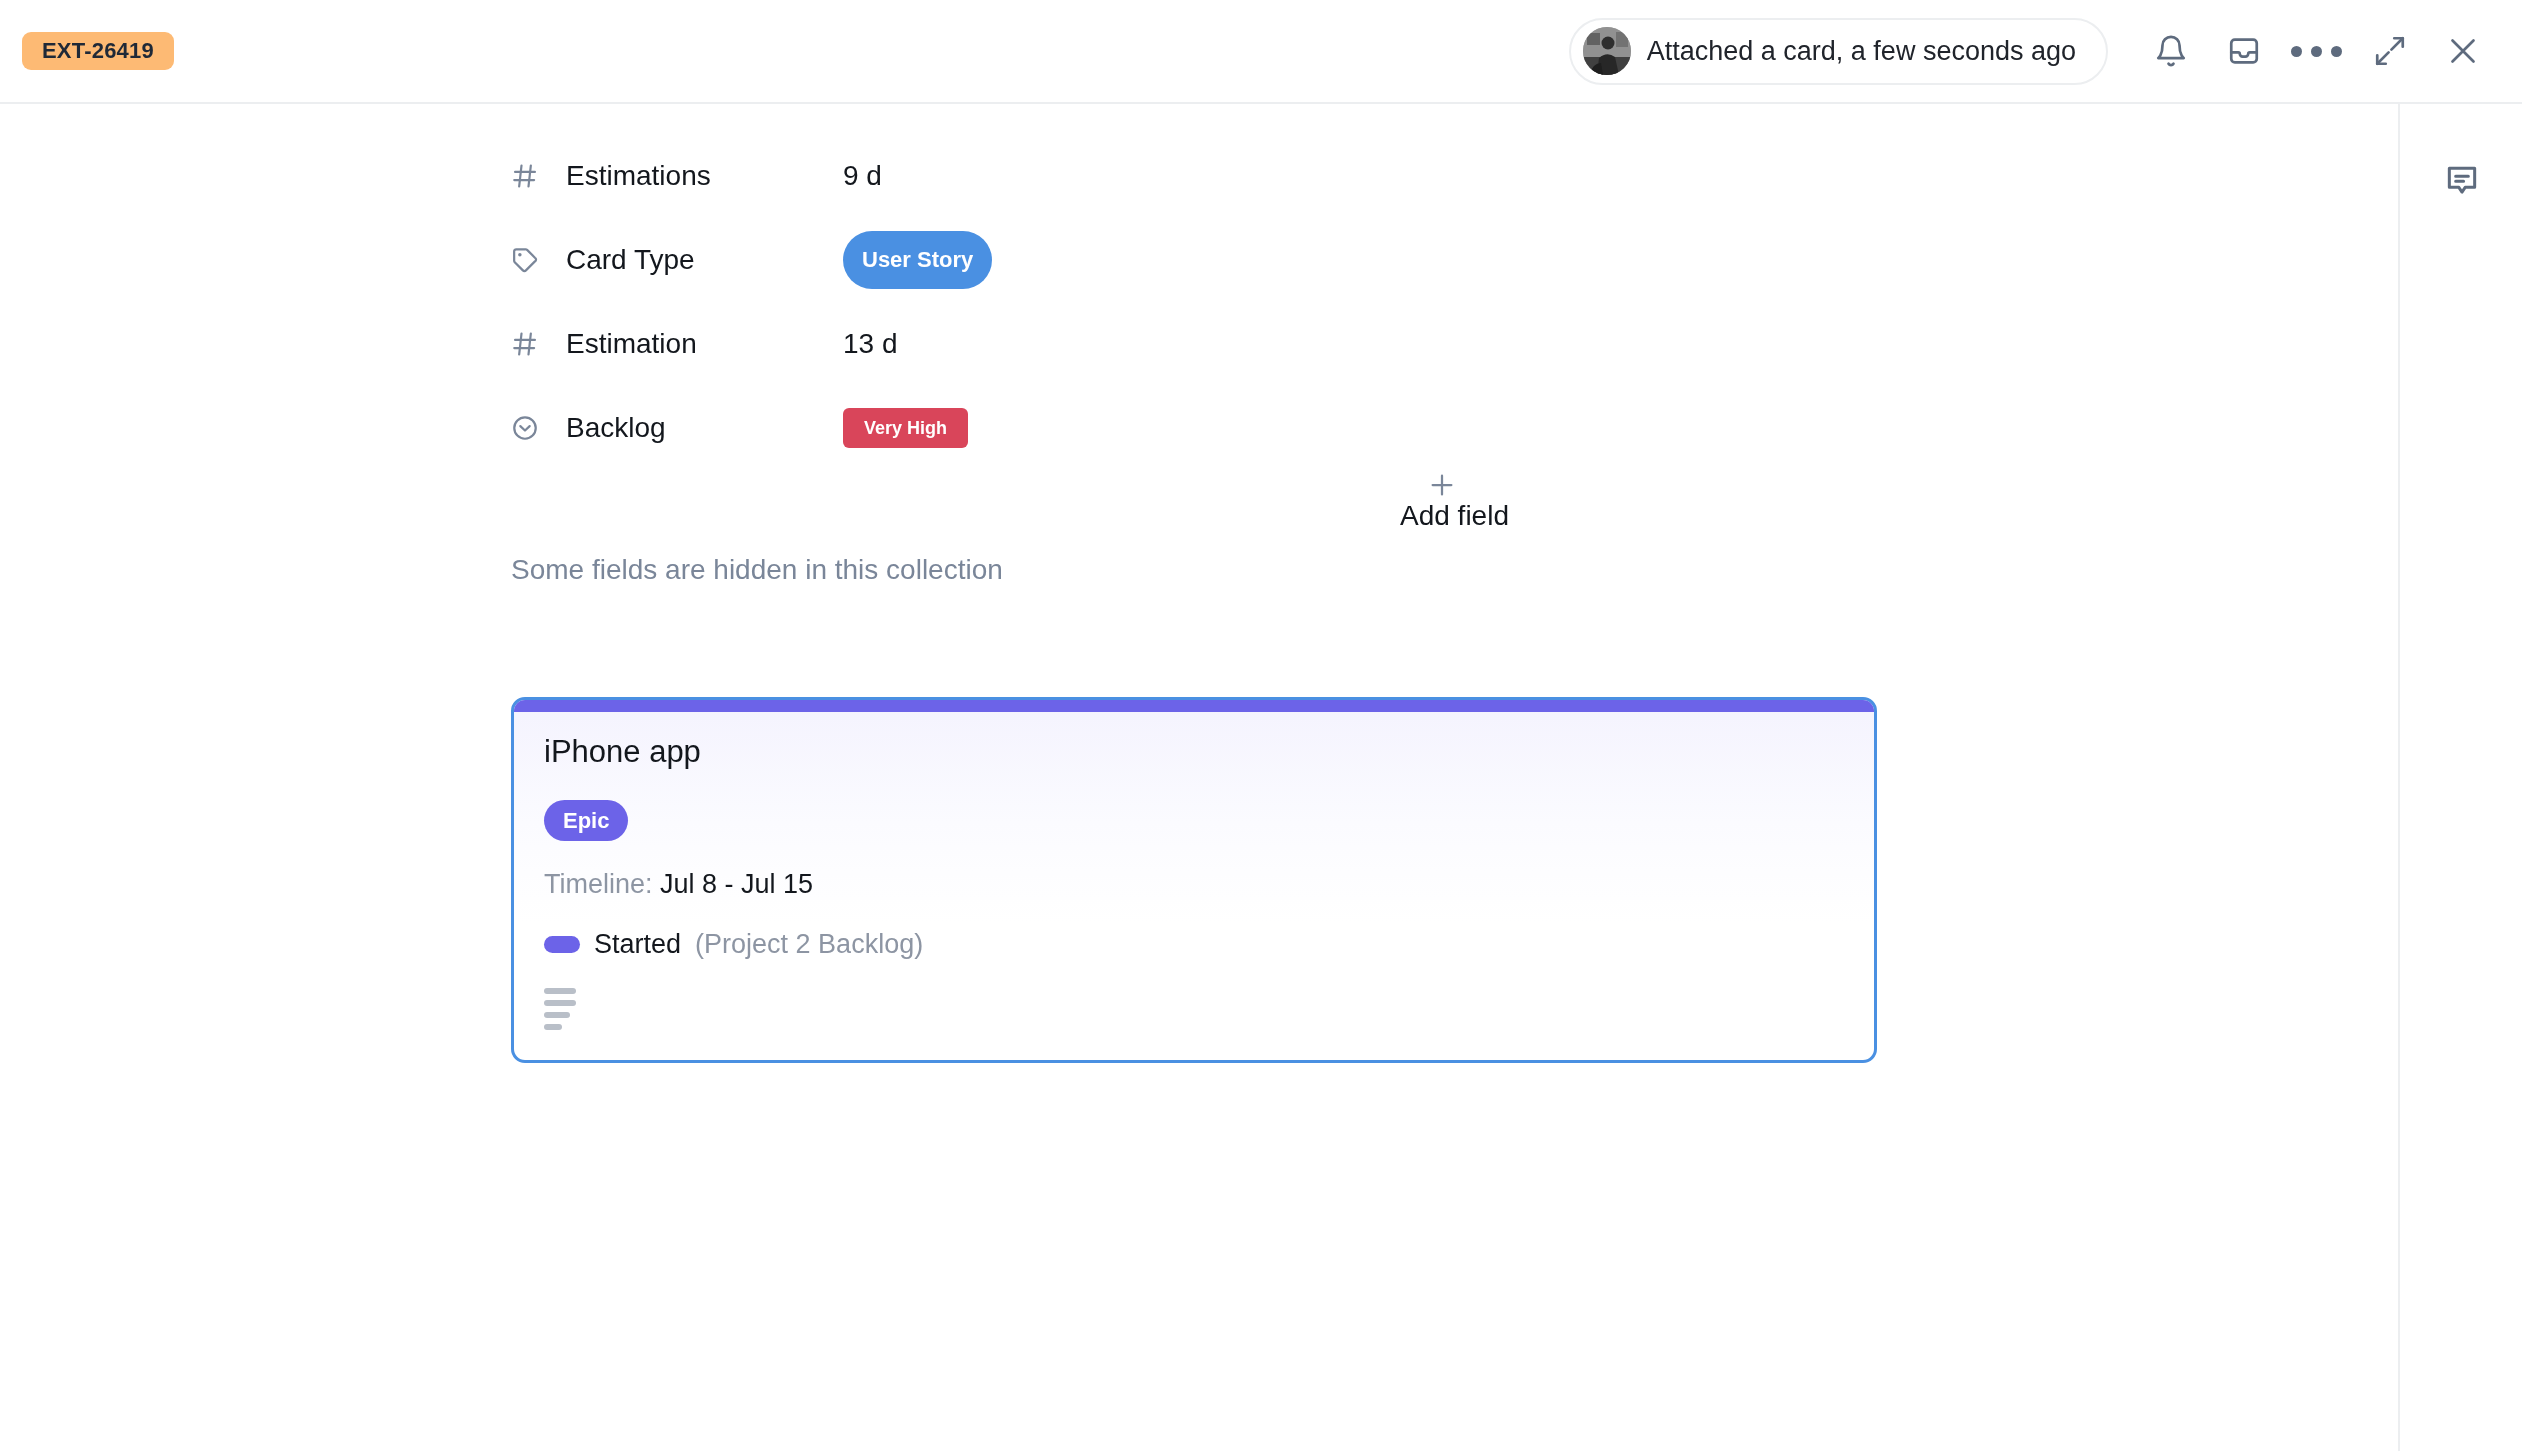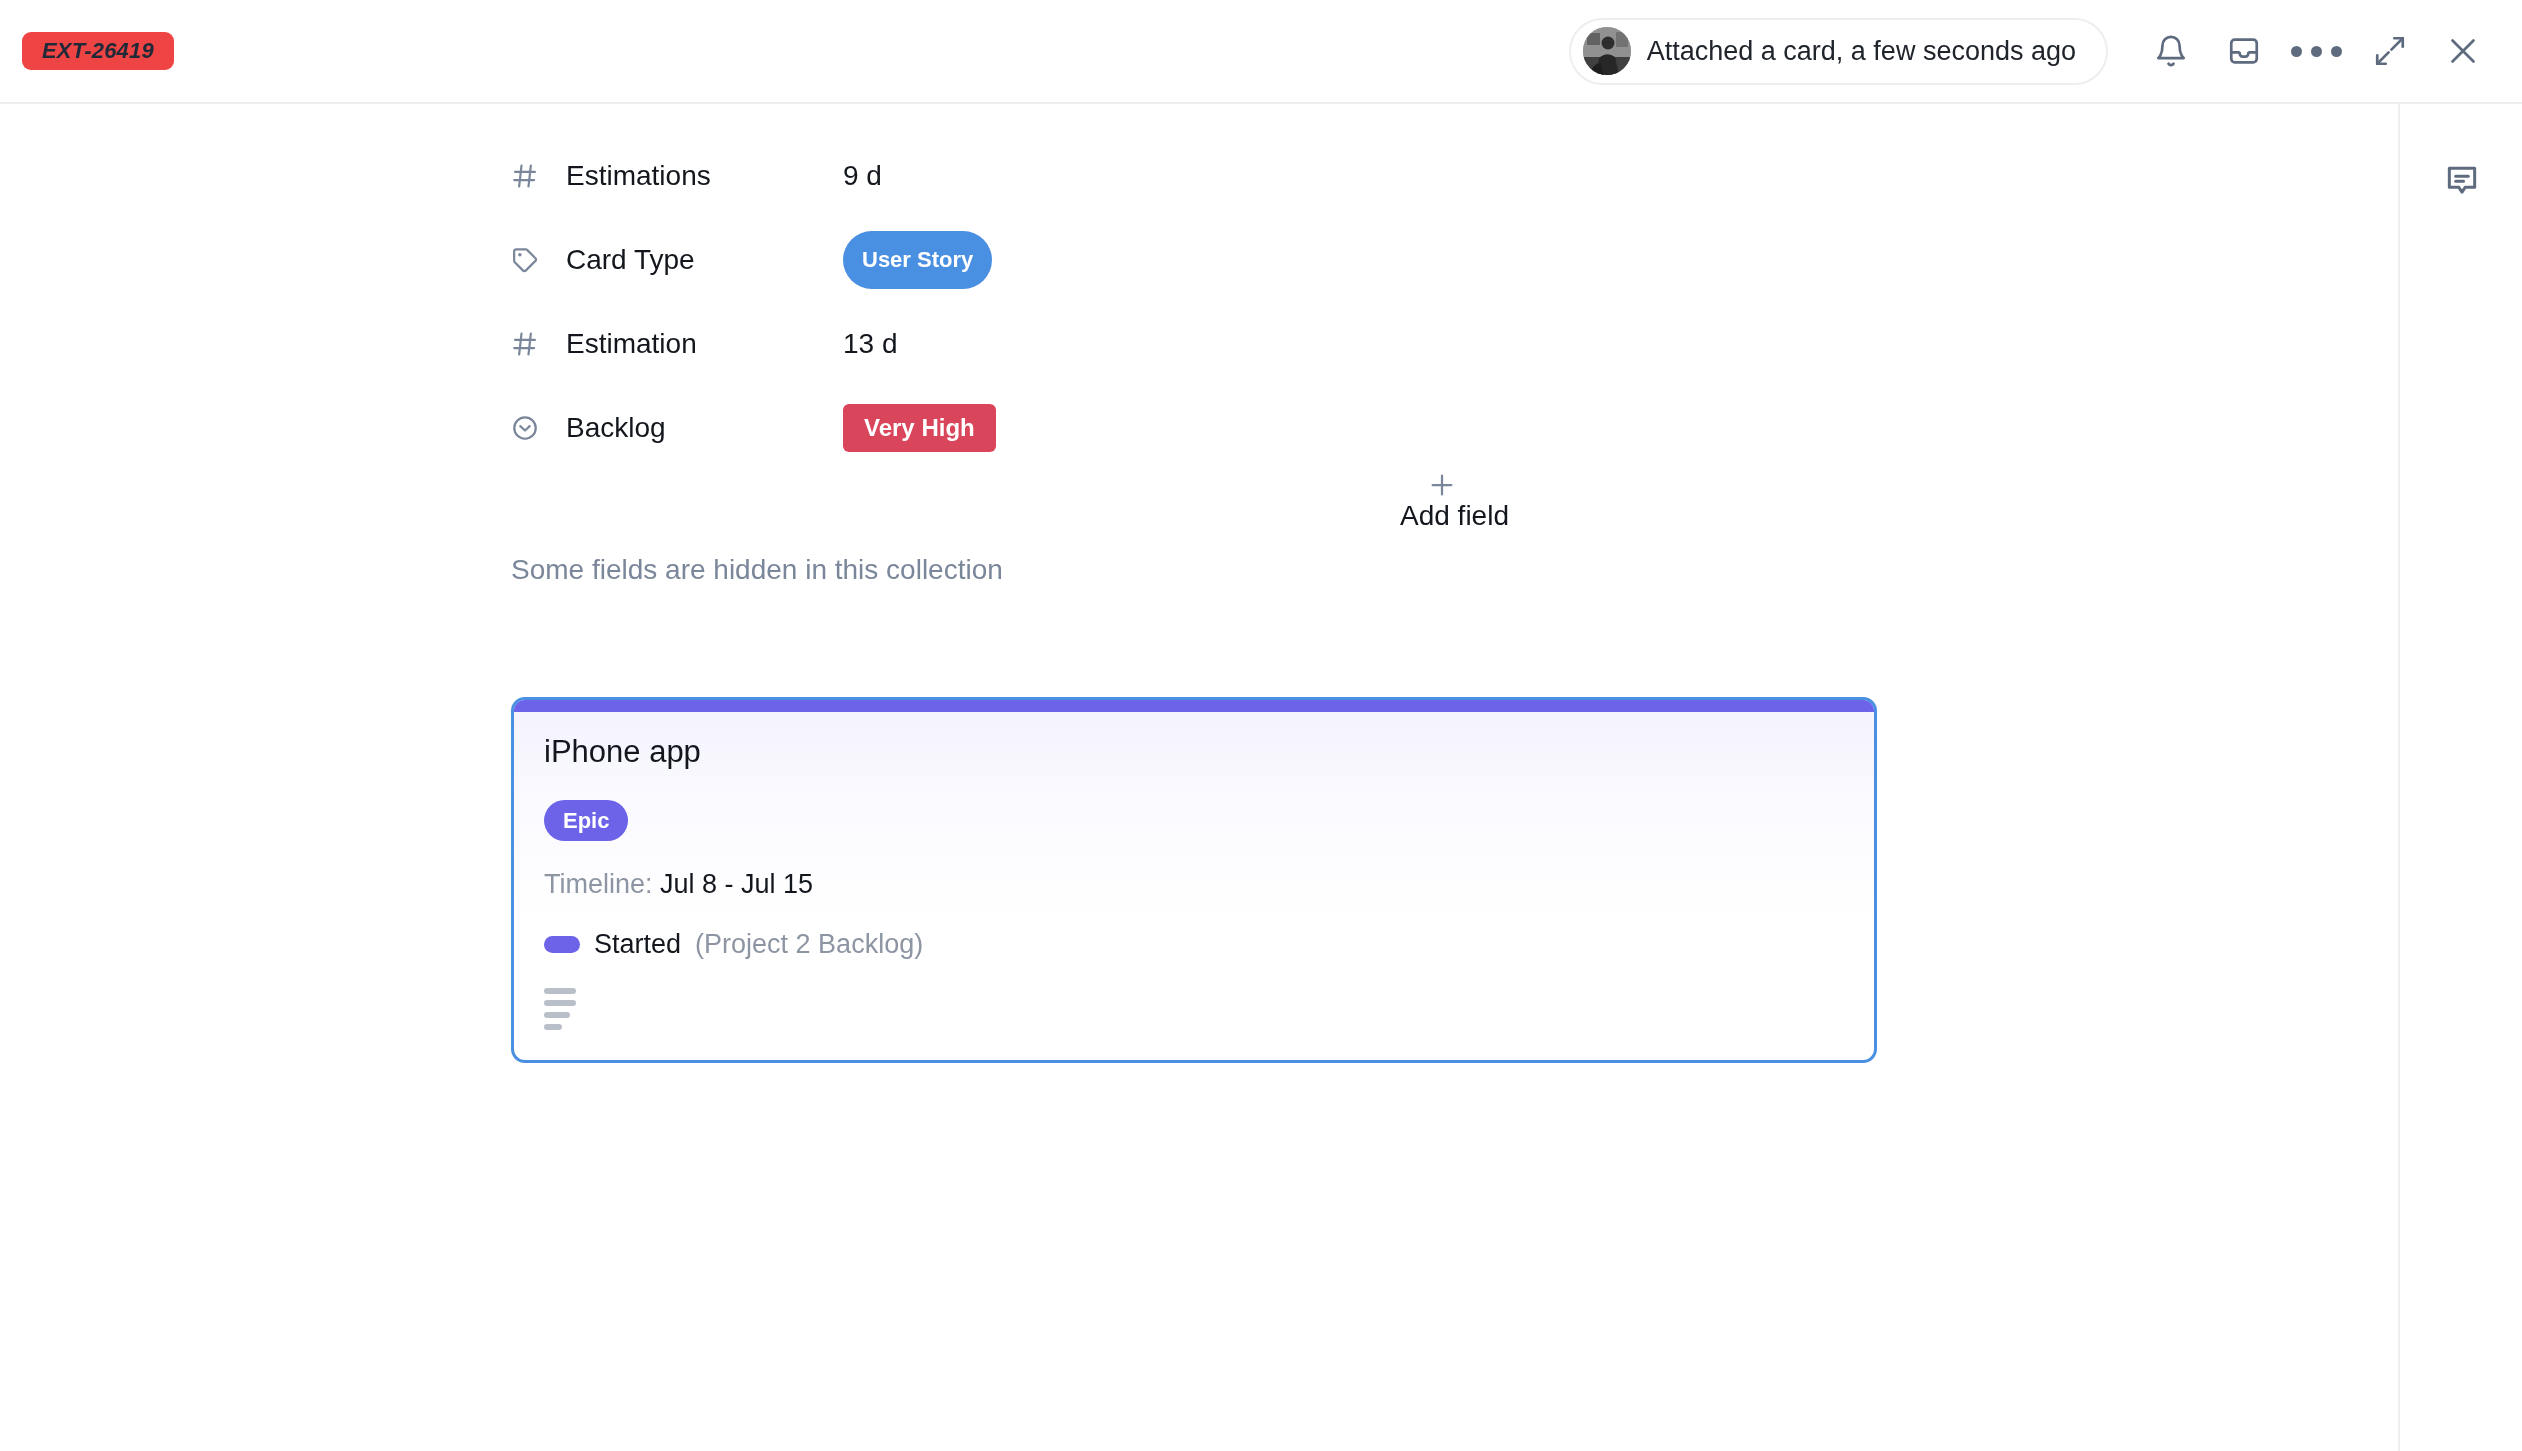--- a/index.html
+++ b/index.html
@@ -12,25 +12,24 @@
   .app { position:relative; width:2523px; height:1451px; overflow:hidden; background:#fff; }
 
   
   .header {
     position:absolute; top:0; left:0; width:2523px; height:104px;
     border-bottom:2px solid #eceef0;
     display:flex; align-items:center;
   }
   .ext-chip {
     margin-left:22px;
-    background:#ef4444; color:#1f2937;
+    background:#fdba74; color:#1f2937;
     font-size:22px; font-weight:bold; letter-spacing:0.2px;
     padding:6px 20px; border-radius:9px;
     white-space:nowrap;
-    font-style:italic;
   }
   .header-spacer { flex:1; }
 
   .notif-pill {
     display:flex; align-items:center; gap:16px;
     border:2px solid #eceef0; border-radius:40px;
     padding:10px 30px 10px 12px;
     height:67px;
     background:#fff;
     margin-right:26px;
@@ -84,21 +83,21 @@
   .field-value { font-size:28px; color:#13171d; }
 
   .badge-pill {
     display:inline-block;
     font-size:22px; font-weight:bold; color:#fff;
     padding:16px 19px; border-radius:30px;
     line-height:1.15;
   }
   .badge-rect {
     display:inline-block;
-    font-size:24px; font-weight:bold; color:#fff;
+    font-size:18px; font-weight:bold; color:#fff;
     padding:10px 21px; border-radius:6px;
     line-height:1.15;
   }
 
   .add-field-row { display:flex; align-items:center; height:84px;flex-direction:column; }
   .add-field-label { font-size:28px; color:#13171d; }
 
   .hidden-note {
     padding-left:511px; 
     font-size:28px; color:#7a8699;

